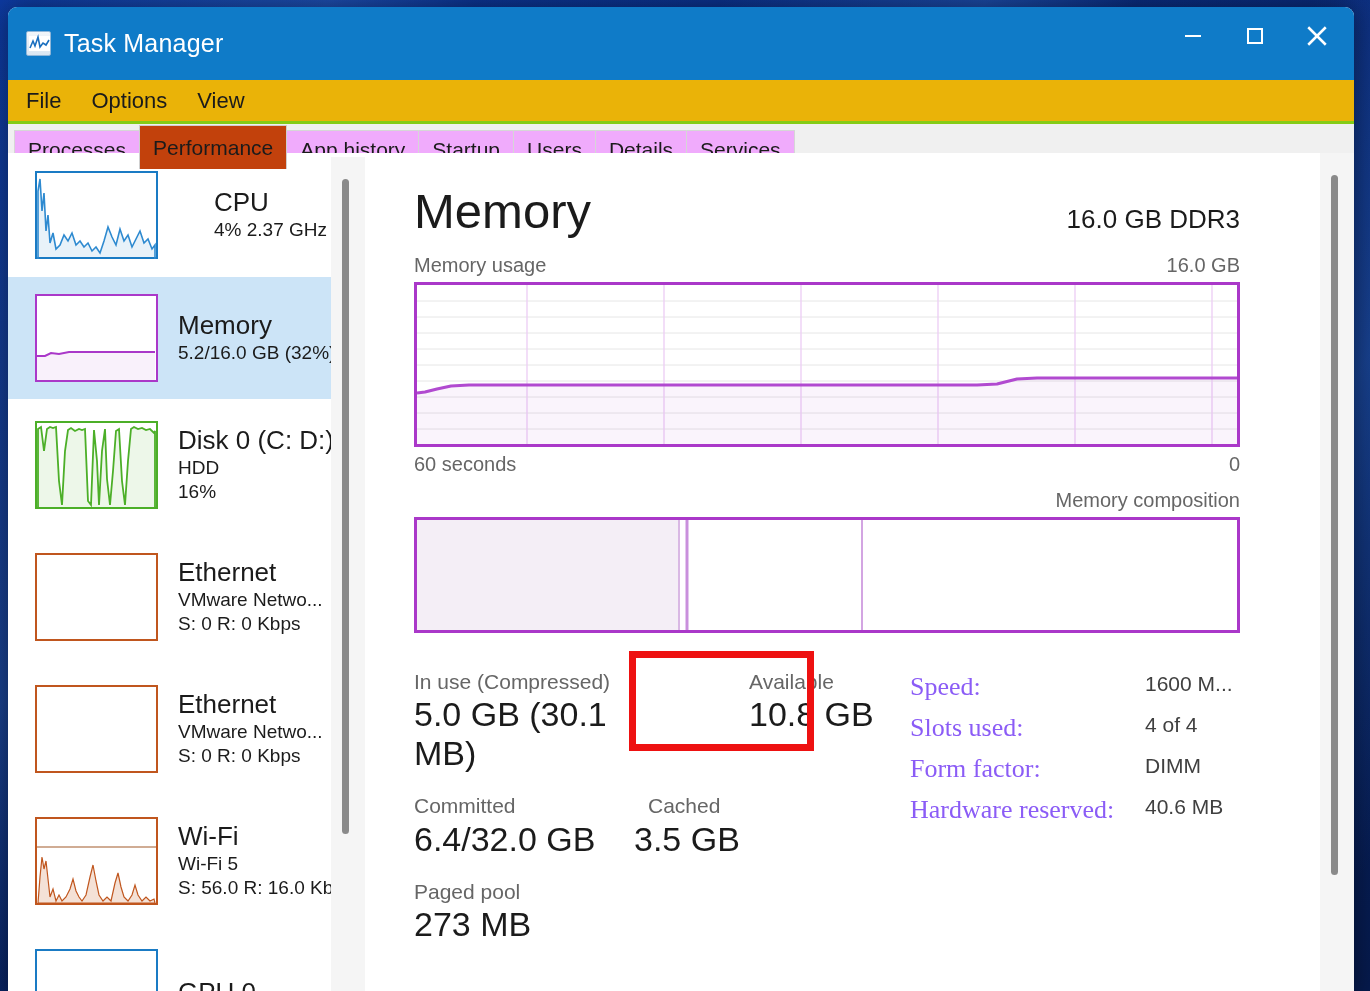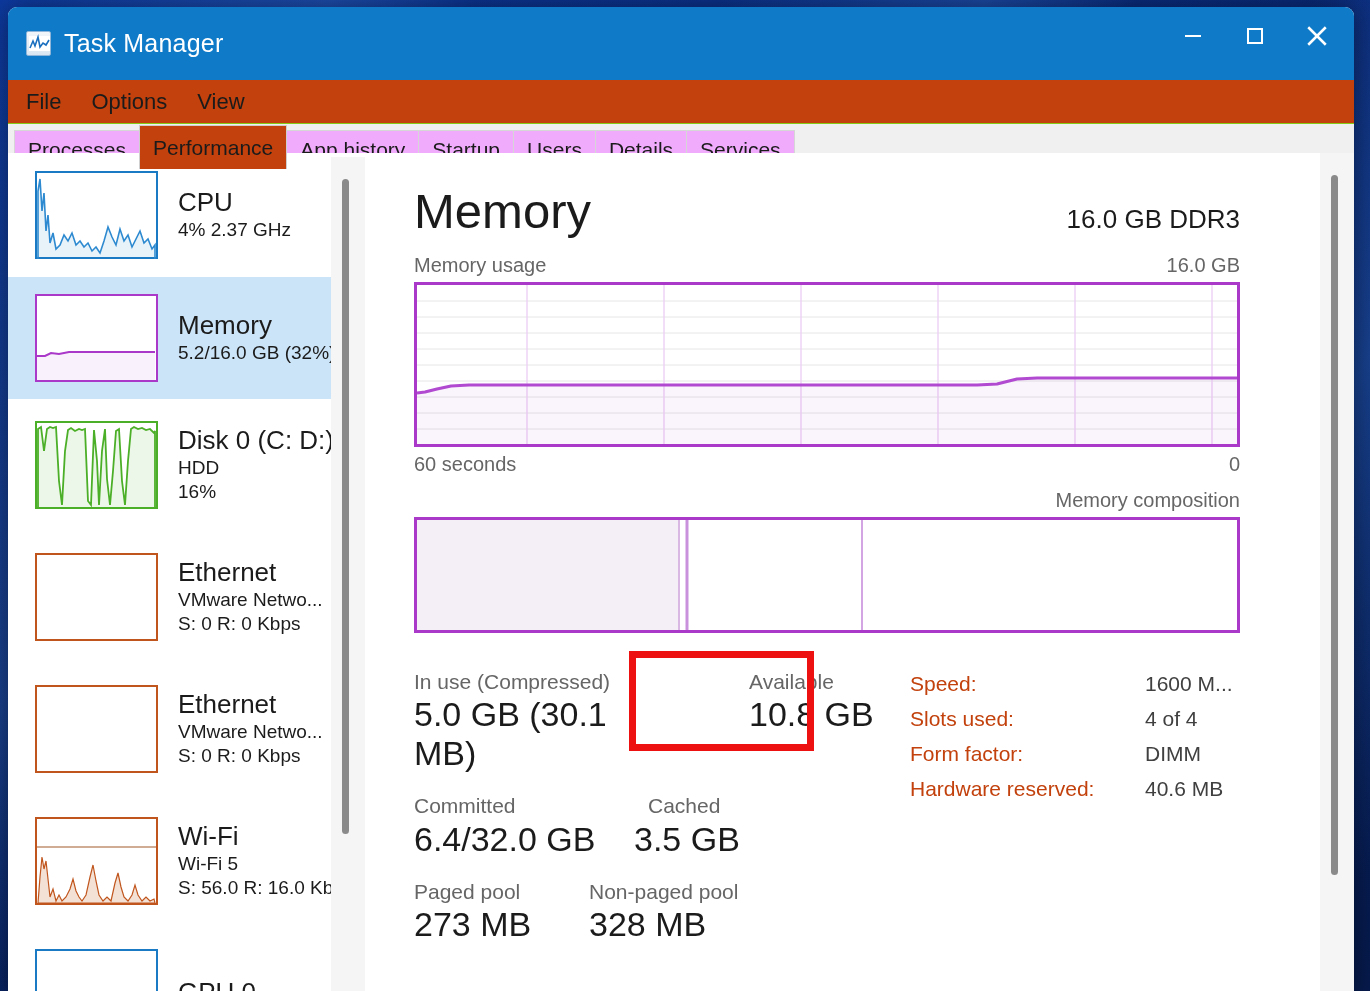--- a/index.html
+++ b/index.html
@@ -61,22 +61,22 @@
   }
   #winbtns { position: absolute; right: 6px; top: 0; display: flex; }
   .winbtn svg { display: block; }
 
   
   #menubar {
     height: 44px;
     display: flex;
     align-items: center;
     padding-left: 18px;
-    background: #c2410c;
-    border-bottom: 1px solid #84cc16;
+    background: #eab308;
+    border-bottom: 3px solid #84cc16;
   }
   .menu-item {
     font-size: 22px;
     color: #1b1b1b;
     margin-right: 30px;
   }
 
   
   #tabstrip {
     height: 45px;
@@ -230,21 +230,21 @@
   .stat-col-b { flex: none; }
 
   #stats-right {
     margin-left: 6px;
     display: grid;
     grid-template-columns: 235px auto;
     row-gap: 11px;
     align-content: start;
     padding-top: 3px;
   }
-  .hw-label { font-size: 21px; color: #c2410c; }
+  .hw-label { font-size: 26px; color: #8b5cf6; font-family: Liberation Serif, serif; }
   .hw-value { font-size: 21px; color: #404040; }
 
   #redbox {
     position: absolute;
     left: 215px; top: -18px;
     width: 185px; height: 100px;
     border: 7px solid #ee1111;
     background: transparent;
     pointer-events: none;
   }
@@ -295,21 +295,21 @@
     <div class="tab">Startup</div>
     <div class="tab">Users</div>
     <div class="tab">Details</div>
     <div class="tab">Services</div>
   </div>
 
   <div id="content">
 
     <div id="sidebar">
 
-      <div class="side-item" style="height:124px;">
+      <div class="side-item" style="height:124px;gap:36px;">
         <div class="thumb">
           <svg width="123" height="88" viewBox="0 0 123 88" preserveAspectRatio="none">
             <rect x="1" y="1" width="121" height="86" fill="#ffffff" stroke="#1a7bc4" stroke-width="2"></rect>
             <polyline points="3,88 3,20 5,8 7,40 9,22 11,60 13,44 15,72 18,62 21,78 25,74 29,64 33,70 37,62 41,74 45,70 49,76 53,72 57,80 61,76 65,82 69,70 73,56 77,66 81,74 85,58 89,70 93,64 97,76 101,68 105,60 109,72 113,68 117,78 120,74 120,88" fill="rgba(26,123,196,0.10)" stroke="#2e8ad0" stroke-width="1.6"></polyline>
           </svg>
         </div>
         <div class="side-text">
           <div class="side-title">CPU</div>
           <div class="side-sub">4%  2.37 GHz</div>
         </div>
@@ -484,24 +484,20 @@
               <div class="stat-label" style="padding-left:14px;">Cached</div>
               <div class="stat-value">3.5 GB</div>
             </div>
           </div>
 
           <div class="stat-row" style="margin-top:20px;">
             <div class="stat-col-a" style="width:175px;">
               <div class="stat-label">Paged pool</div>
               <div class="stat-value">273 MB</div>
             </div>
-            <div class="stat-col-b">
-              <div class="stat-label">Non-paged pool</div>
-              <div class="stat-value">328 MB</div>
-            </div>
           </div>
         </div>
 
         <div id="stats-right">
           <div class="hw-label">Speed:</div>
           <div class="hw-value">1600 M...</div>
           <div class="hw-label">Slots used:</div>
           <div class="hw-value">4 of 4</div>
           <div class="hw-label">Form factor:</div>
           <div class="hw-value">DIMM</div>

